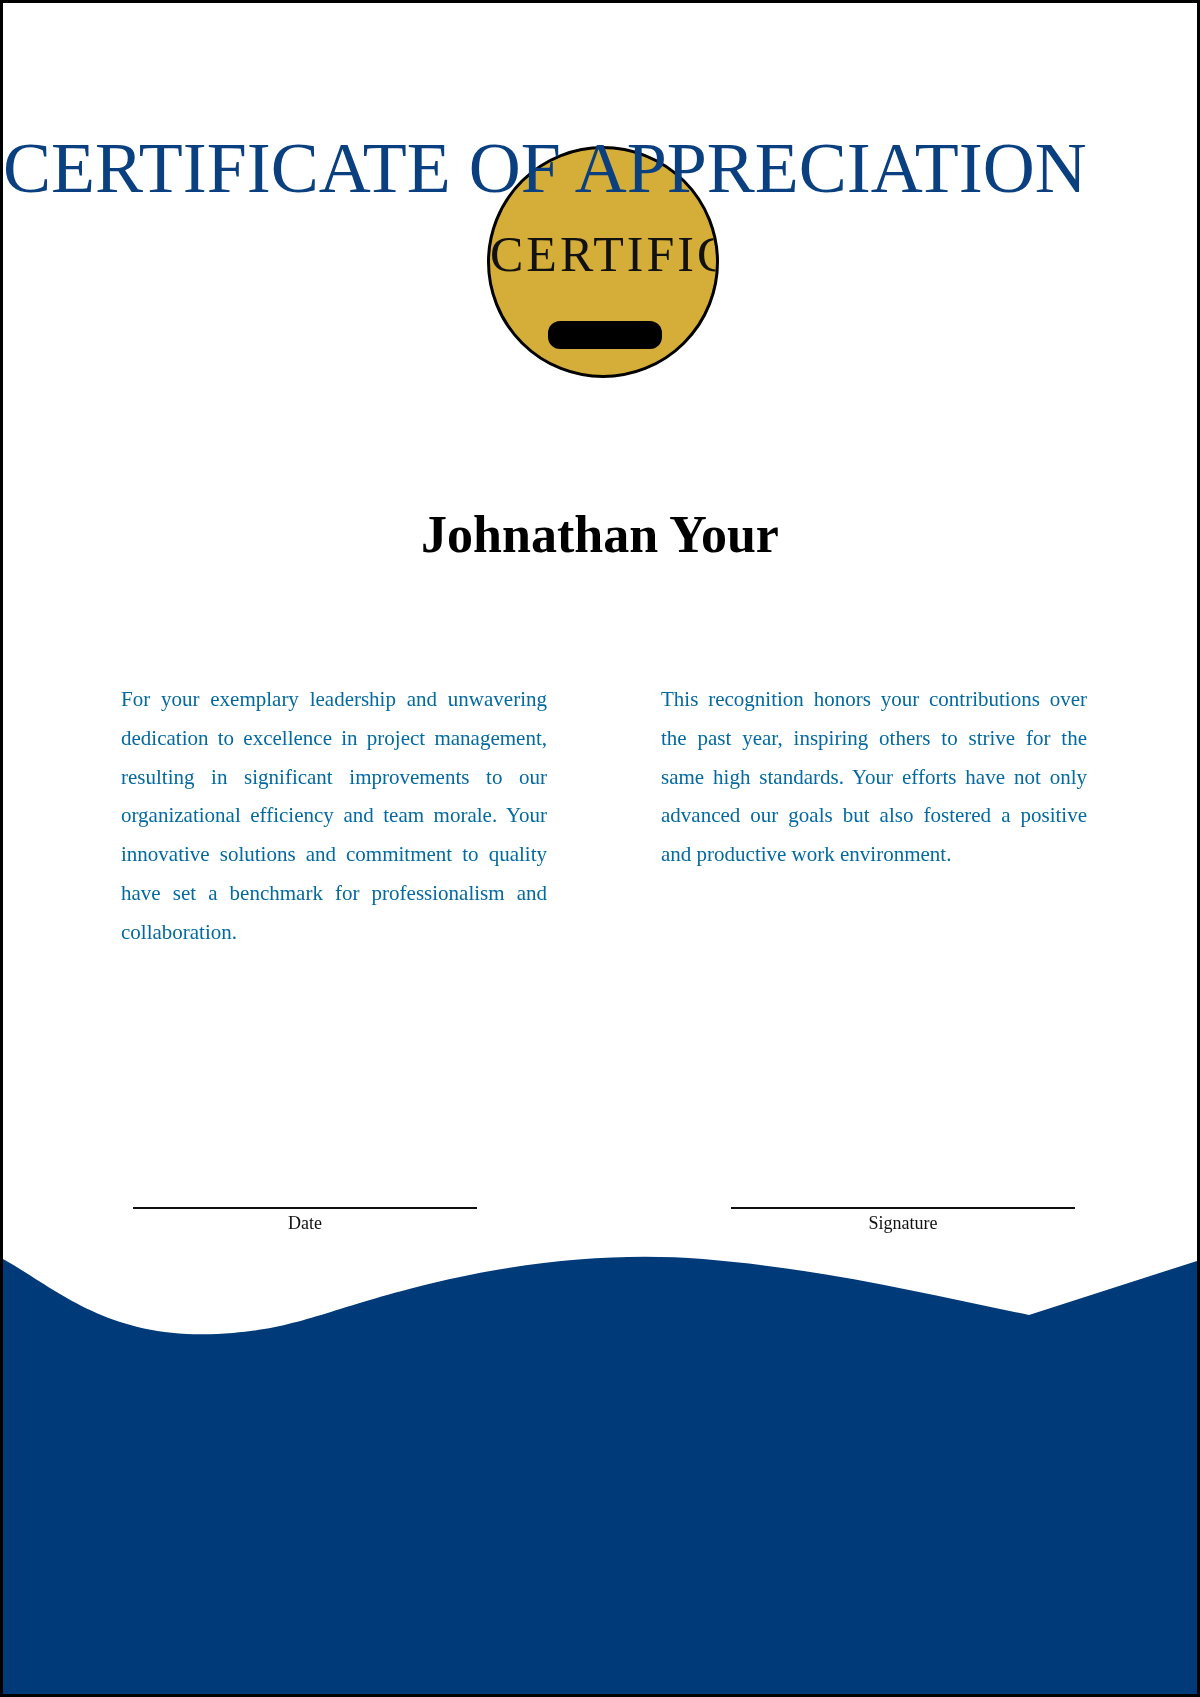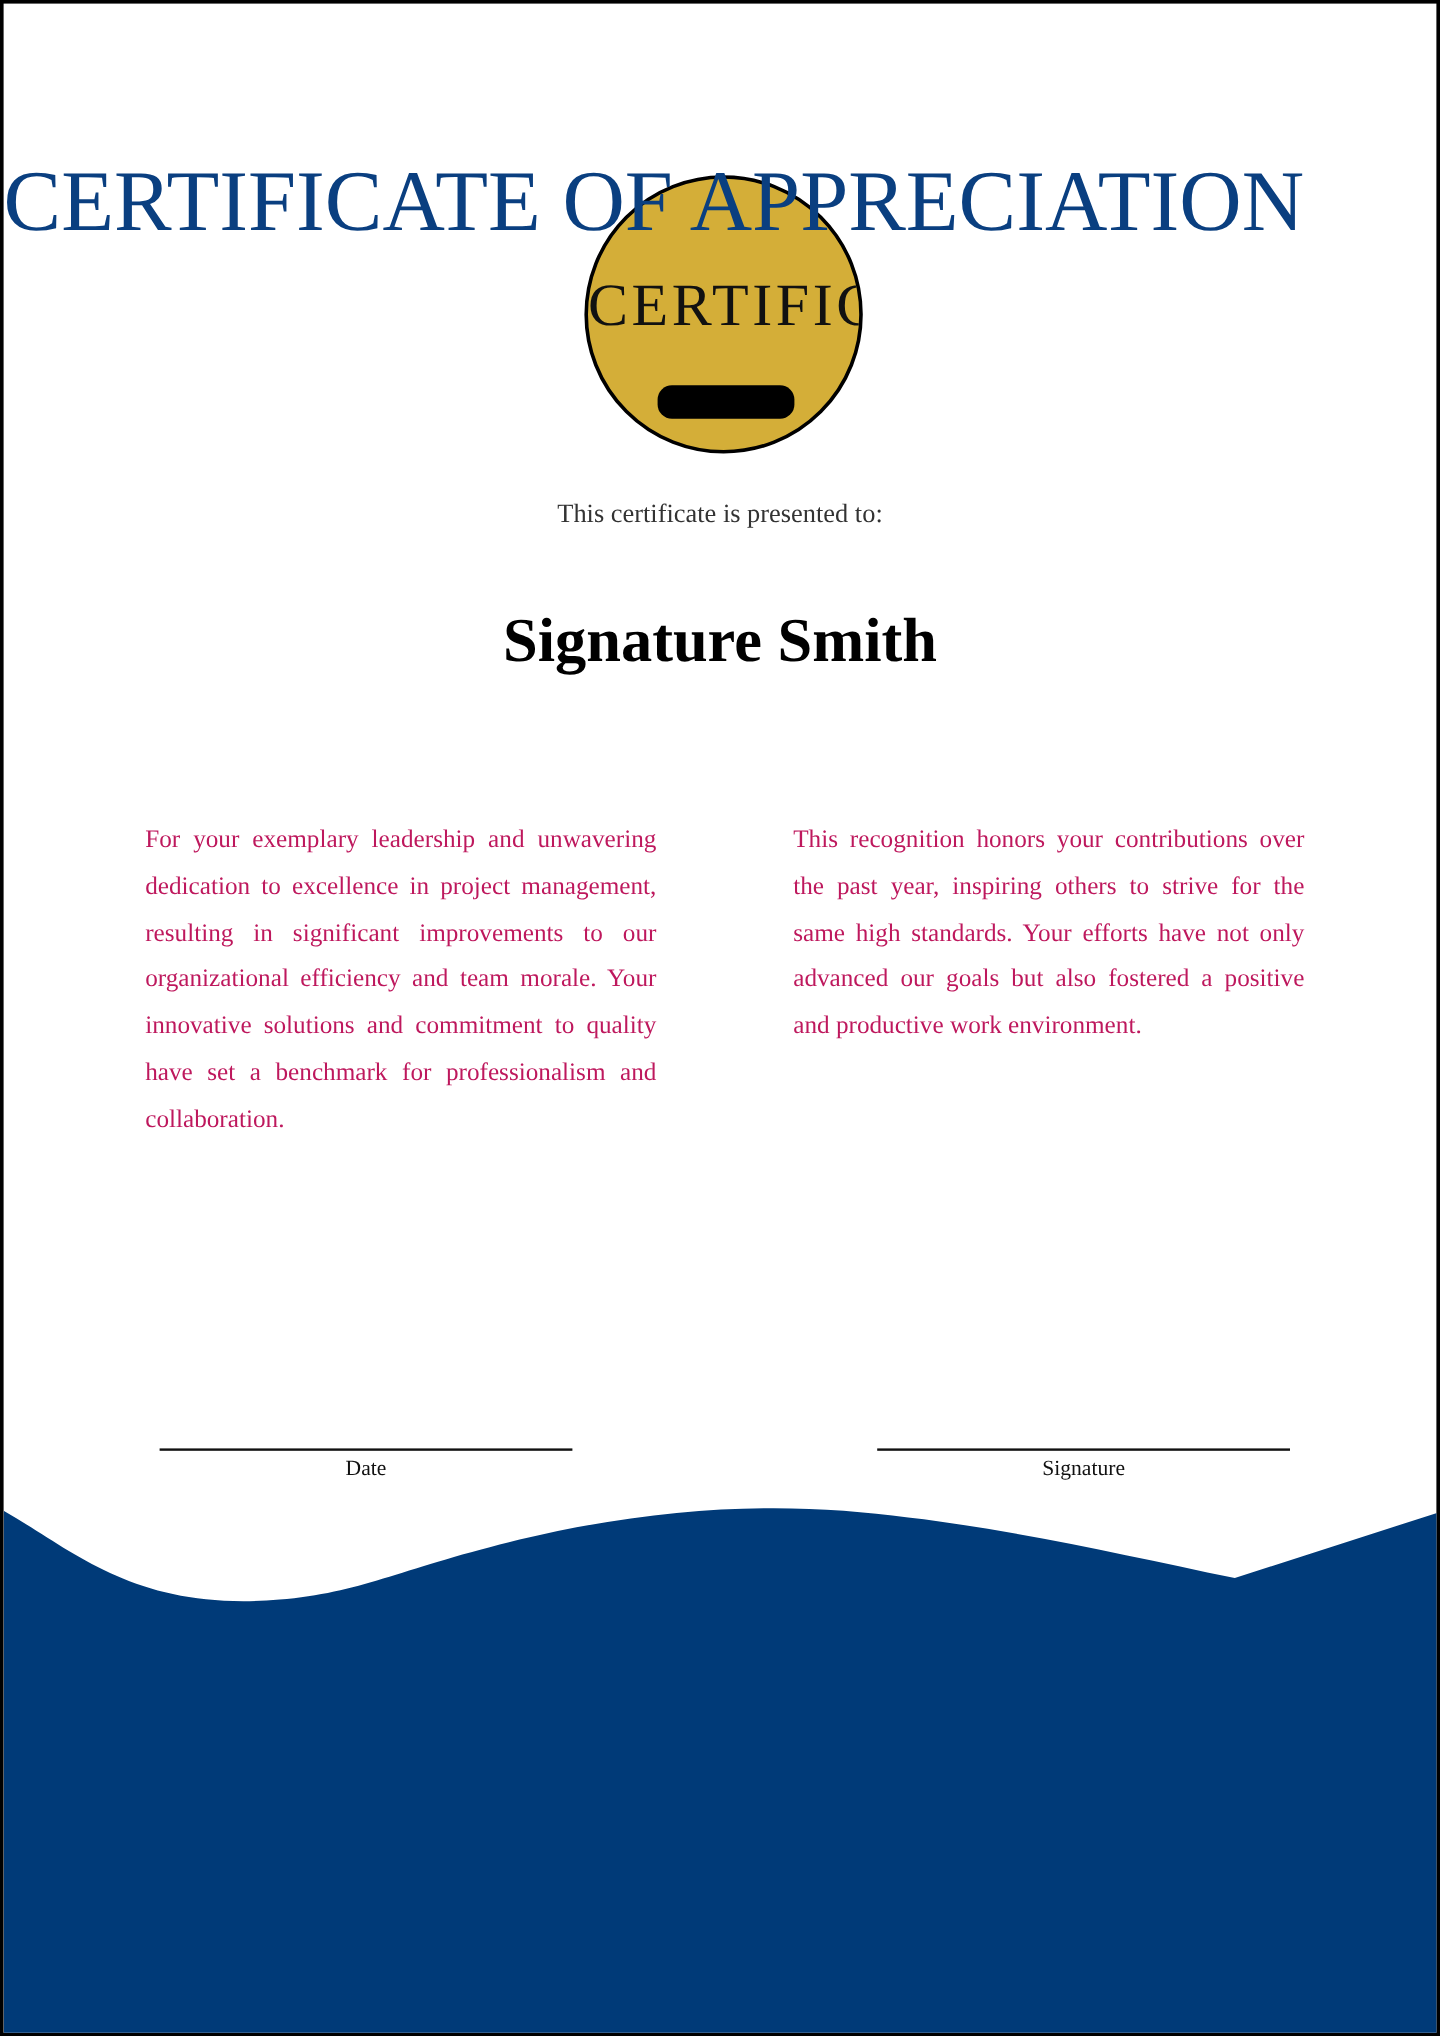--- a/index.html
+++ b/index.html
@@ -31,21 +31,21 @@
       position: absolute; left: 0; right: 0; top: 412px; text-align: center;
       font-family: "Liberation Serif", serif; font-size: 22px; color: #333;
     }
     .name {
       position: absolute; left: 0; right: 0; top: 502px; text-align: center;
       font-family: "Liberation Serif", serif; font-size: 52px; font-weight: bold; color: #000;
     }
     .col {
       position: absolute; top: 677px; width: 426px;
       font-family: "Liberation Serif", serif; font-size: 21px; line-height: 38.8px;
-      color: #be185d; text-align: justify; margin: 0;
+      color: #0369a1; text-align: justify; margin: 0;
     }
     .col.left { left: 118px; }
     .col.right { left: 658px; }
     .sig-label {
       position: absolute; top: 1210px; width: 344px; text-align: center;
       font-family: "Liberation Serif", serif; font-size: 18px; color: #111;
     }
     .sig-line {
       position: absolute; top: 1204px; width: 344px; height: 0; border-top: 2px solid #111;
     }
@@ -58,23 +58,22 @@
 
 <div class="page">
 
   <div class="badge">
     <div class="badge-text">CERTIFICATE</div>
     <div class="badge-pill"></div>
   </div>
 
   <h1 class="title">CERTIFICATE OF APPRECIATION</h1>
 
-  <div class="presented">This certificate is presented to:</div>
 
-  <div class="name">Signature Smith</div>
+  <div class="name">Johnathan Your</div>
 
   <p class="col left">For your exemplary leadership and unwavering dedication to excellence in project management, resulting in significant improvements to our organizational efficiency and team morale. Your innovative solutions and commitment to quality have set a benchmark for professionalism and collaboration.</p>
   <p class="col right">This recognition honors your contributions over the past year, inspiring others to strive for the same high standards. Your efforts have not only advanced our goals but also fostered a positive and productive work environment.</p>
 
   <div class="sig-label sig-left">Date</div>
   <div class="sig-label sig-right">Signature</div>
   <div class="sig-line sig-left"></div>
   <div class="sig-line sig-right"></div>
 
   <svg class="wave" viewBox="0 0 1200 457" preserveAspectRatio="none">

